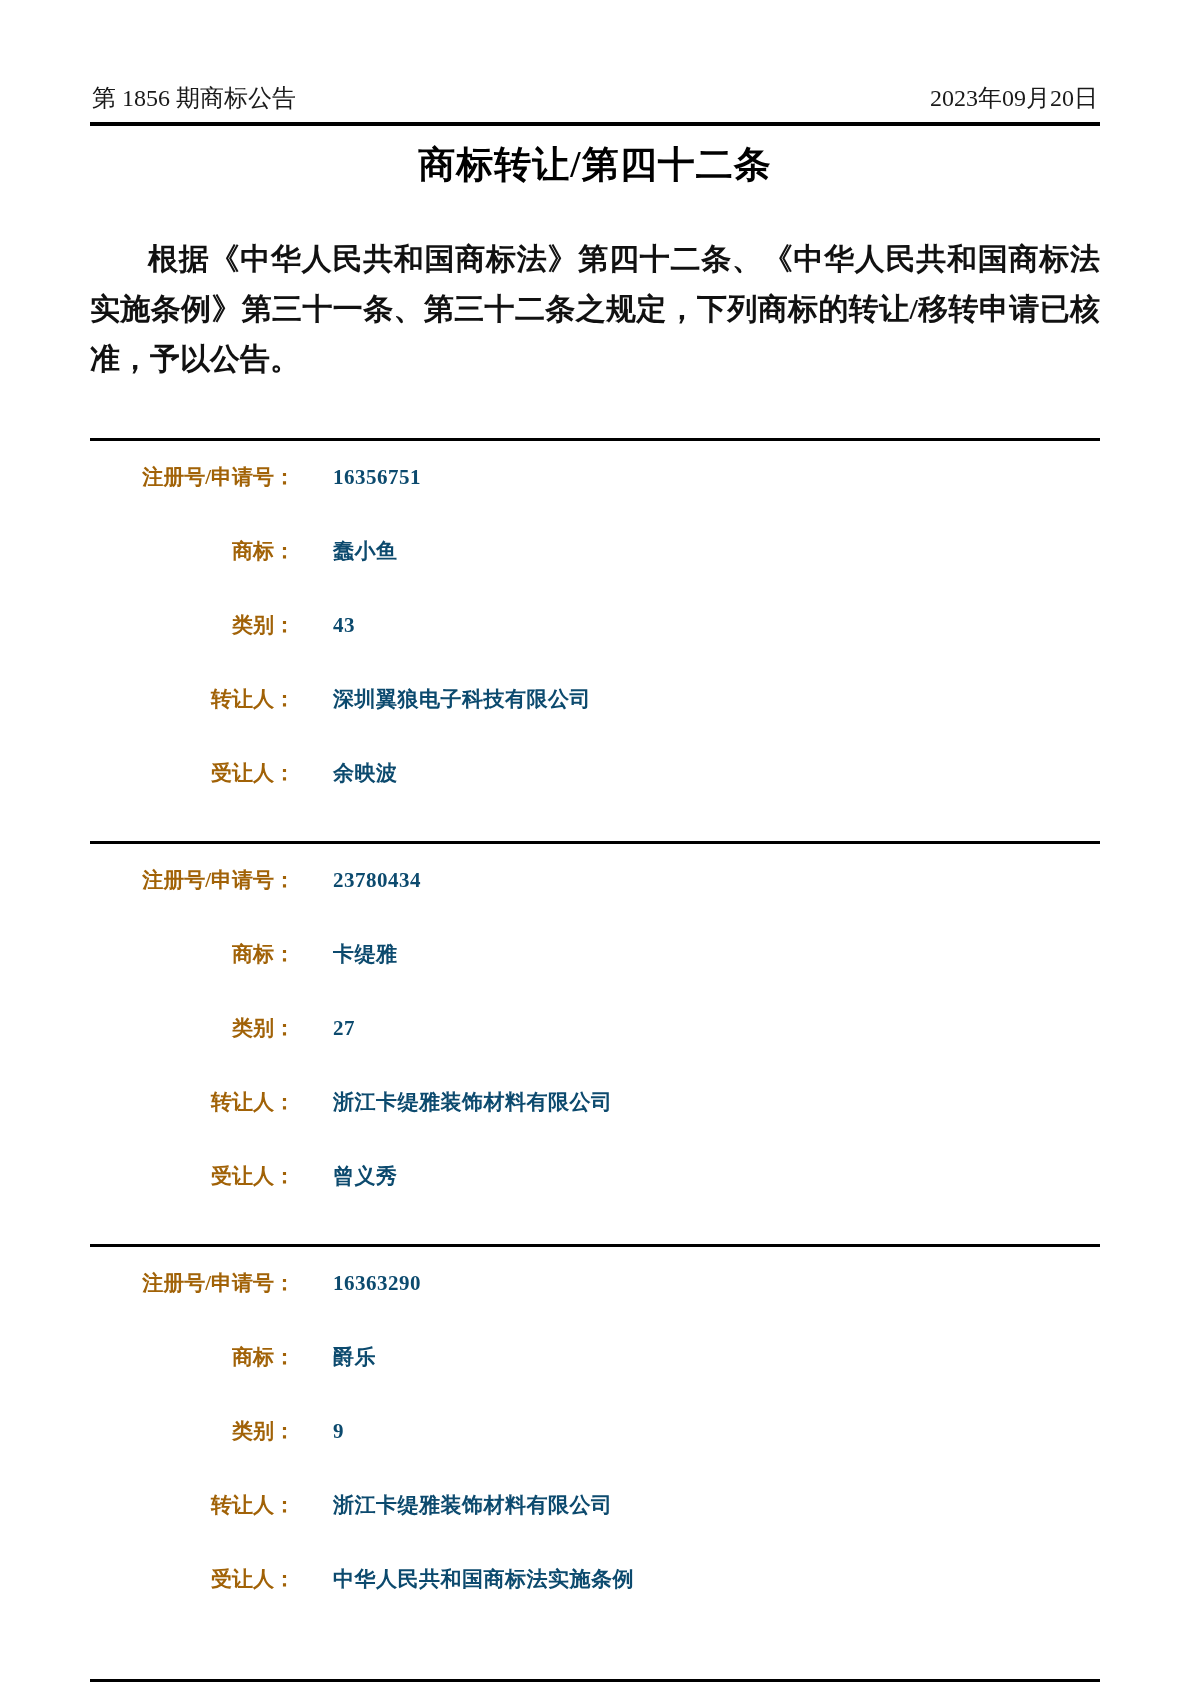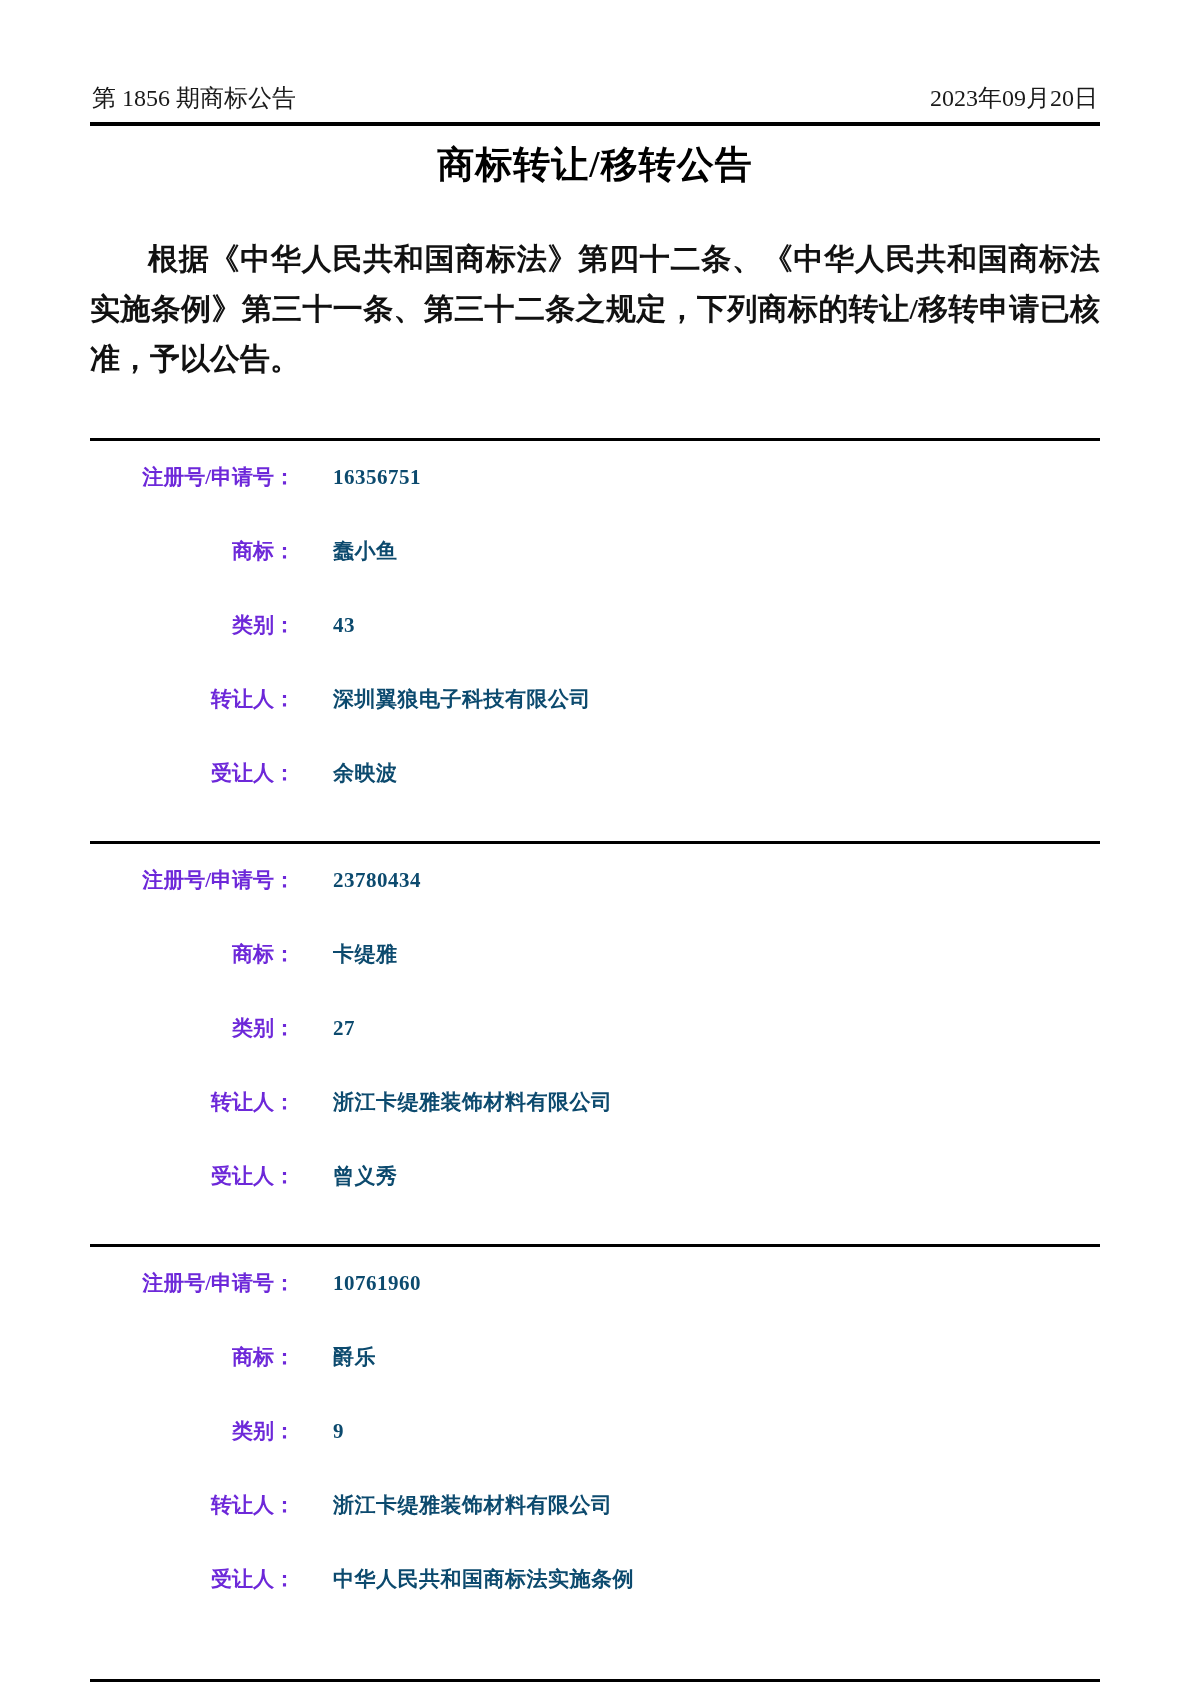--- a/index.html
+++ b/index.html
@@ -62,42 +62,42 @@
     display: flex;
     align-items: baseline;
     margin-bottom: 46px;
     font-size: 21px;
   }
   .record:last-of-type { padding-bottom: 40px; }
   .field-label {
     width: 205px;
     text-align: right;
     font-weight: 700;
-    color: #6d28d9;
+    color: #a16207;
     flex: 0 0 205px;
   }
   .field-value {
     margin-left: 38px;
     font-weight: 700;
     color: #0c4a6e;
     letter-spacing: 0.5px;
   }
 </style>
 </head>
 <body>
 
 <div class="page">
 
   <div class="doc-header">
     <span>第 1856 期商标公告</span>
     <span>2023年09月20日</span>
   </div>
   <hr class="header-rule">
 
-  <h1 class="doc-title">商标转让/移转公告</h1>
+  <h1 class="doc-title">商标转让/第四十二条</h1>
 
   <p class="intro">根据《中华人民共和国商标法》第四十二条、《中华人民共和国商标法实施条例》第三十一条、第三十二条之规定，下列商标的转让/移转申请已核准，予以公告。</p>
 
   <div class="records">
 
     <hr class="record-rule">
     <div class="record">
       <div class="record-row">
         <span class="field-label">注册号/申请号：</span>
         <span class="field-value">16356751</span>
@@ -141,21 +141,21 @@
       <div class="record-row">
         <span class="field-label">受让人：</span>
         <span class="field-value">曾义秀</span>
       </div>
     </div>
 
     <hr class="record-rule">
     <div class="record">
       <div class="record-row">
         <span class="field-label">注册号/申请号：</span>
-        <span class="field-value">10761960</span>
+        <span class="field-value">16363290</span>
       </div>
       <div class="record-row">
         <span class="field-label">商标：</span>
         <span class="field-value">爵乐</span>
       </div>
       <div class="record-row">
         <span class="field-label">类别：</span>
         <span class="field-value">9</span>
       </div>
       <div class="record-row">

